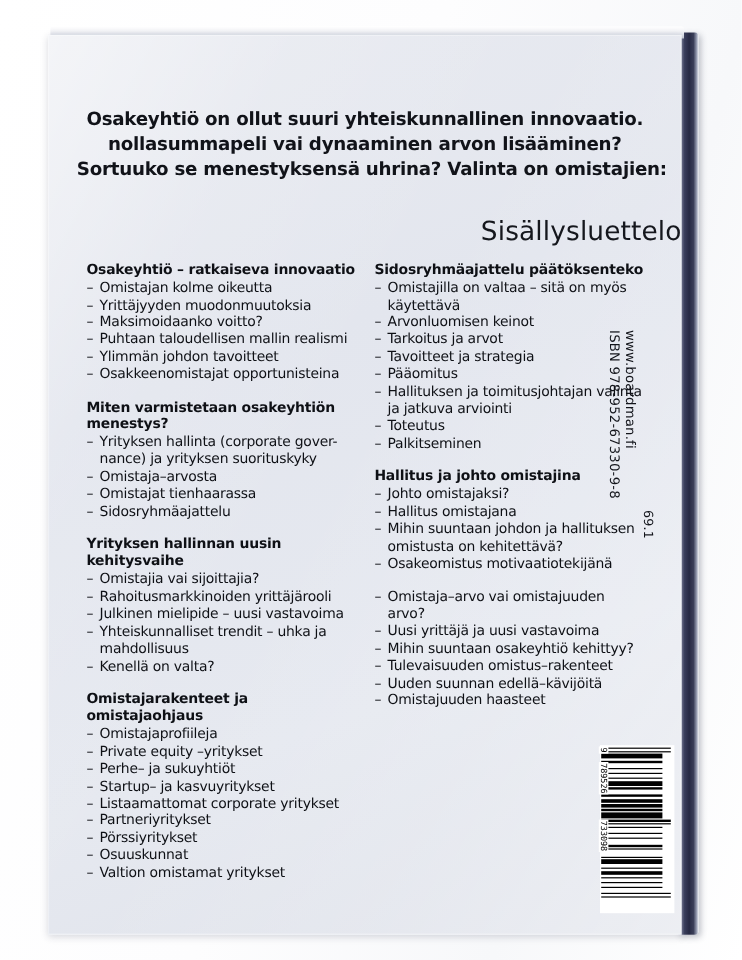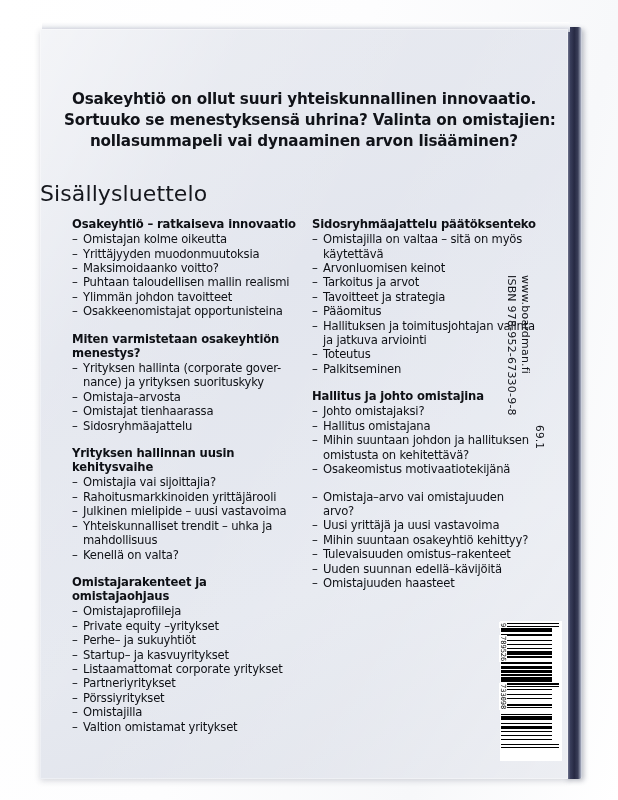--- a/index.html
+++ b/index.html
@@ -101,21 +101,21 @@
     letter-spacing: -0.2px;
   }
   #headline div { white-space: nowrap; }
 
   
   #toc-title {
     position: absolute;
     left: 0;
     top: 152px;
     width: 528px;
-    text-align: left;
+    text-align: right;
     font-size: 22px;
     color: #15171d;
     letter-spacing: 0.1px;
   }
 
   
   #columns {
     position: absolute;
     left: 32px;
     top: 188px;
@@ -237,22 +237,22 @@
   <div id="backdrop"></div>
 
   <div id="spine"></div>
   <div id="page-edge"></div>
 
   <div id="cover">
     <div class="content">
 
       <div id="headline">
         <div>Osakeyhtiö on ollut suuri yhteiskunnallinen innovaatio.</div>
+        <div>nollasummapeli vai dynaaminen arvon lisääminen?</div>
         <div>Sortuuko se menestyksensä uhrina? Valinta on omistajien:</div>
-        <div>nollasummapeli vai dynaaminen arvon lisääminen?</div>
       </div>
 
       <div id="toc-title">Sisällysluettelo</div>
 
       <div id="columns">
 
         <div class="col">
 
           <div class="section">
             <div class="sec-head">Osakeyhtiö – ratkaiseva innovaatio</div>
@@ -290,21 +290,21 @@
           <div class="section">
             <div class="sec-head">Omistajarakenteet ja omistajaohjaus</div>
             <ul class="items">
               <li><span class="dash">–</span><span>Omistajaprofiileja</span></li>
               <li><span class="dash">–</span><span>Private equity –yritykset</span></li>
               <li><span class="dash">–</span><span>Perhe– ja sukuyhtiöt</span></li>
               <li><span class="dash">–</span><span>Startup– ja kasvuyritykset</span></li>
               <li><span class="dash">–</span><span>Listaamattomat corporate yritykset</span></li>
               <li><span class="dash">–</span><span>Partneriyritykset</span></li>
               <li><span class="dash">–</span><span>Pörssiyritykset</span></li>
-              <li><span class="dash">–</span><span>Omistajilla</span></li>
+              <li><span class="dash">–</span><span>Osuuskunnat</span></li>
               <li><span class="dash">–</span><span>Valtion omistamat yritykset</span></li>
             </ul>
           </div>
 
         </div>
 
         <div class="col">
 
           <div class="section">
             <div class="sec-head">Sidosryhmäajattelu päätöksenteko</div>

